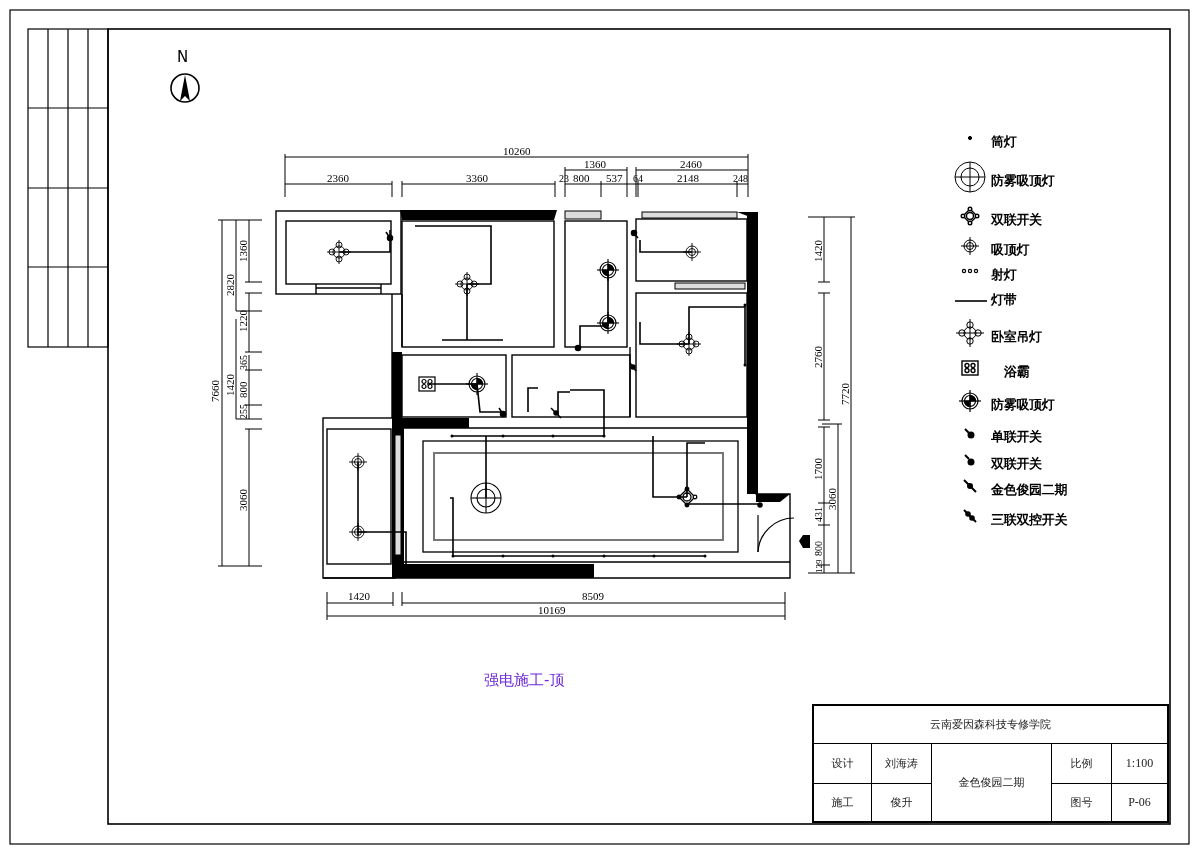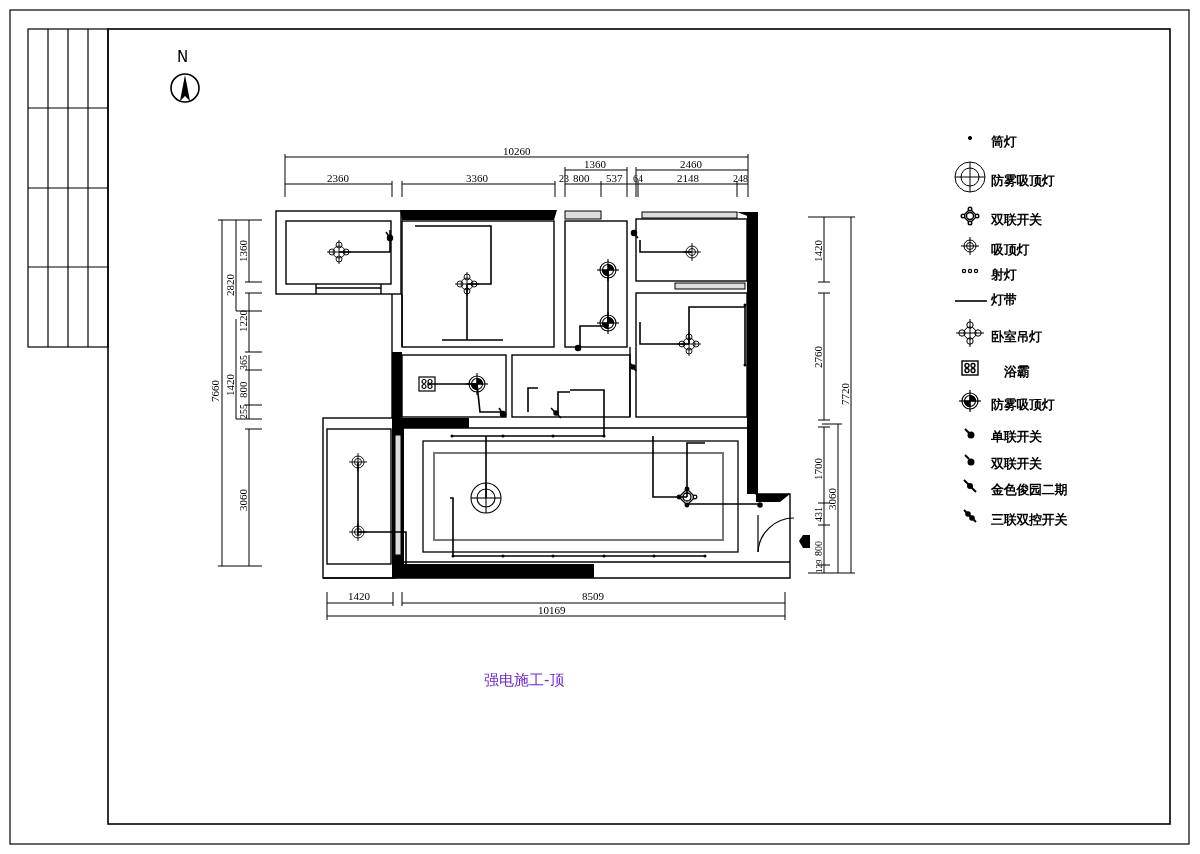--- a/index.html
+++ b/index.html
@@ -458,13 +458,25 @@
 <div class="legend-label" style="left:991px;top:396px">防雾吸顶灯</div>
 <div class="legend-label" style="left:991px;top:428px">单联开关</div>
 <div class="legend-label" style="left:991px;top:455px">双联开关</div>
 <div class="legend-label" style="left:991px;top:481px">金色俊园二期</div>
 <div class="legend-label" style="left:991px;top:511px">三联双控开关</div>
 
 
 <div class="drawing-title">强电施工-顶</div>
 
 
+<div class="title-block">
+  <div class="tb-cell" style="left:0;top:0;width:353px;height:38px;border-bottom:1.5px solid #000;">云南爱因森科技专修学院</div>
+  <div class="tb-cell" style="left:0;top:38px;width:58px;height:40px;border-right:1.5px solid #000;border-bottom:1.5px solid #000;">设计</div>
+  <div class="tb-cell" style="left:58px;top:38px;width:60px;height:40px;border-right:1.5px solid #000;border-bottom:1.5px solid #000;">刘海涛</div>
+  <div class="tb-cell" style="left:118px;top:38px;width:120px;height:77px;border-right:1.5px solid #000;">金色俊园二期</div>
+  <div class="tb-cell" style="left:238px;top:38px;width:60px;height:40px;border-right:1.5px solid #000;border-bottom:1.5px solid #000;">比例</div>
+  <div class="tb-cell tb-serif" style="left:298px;top:38px;width:55px;height:40px;border-bottom:1.5px solid #000;">1:100</div>
+  <div class="tb-cell" style="left:0;top:78px;width:58px;height:37px;border-right:1.5px solid #000;">施工</div>
+  <div class="tb-cell" style="left:58px;top:78px;width:60px;height:37px;border-right:1.5px solid #000;">俊升</div>
+  <div class="tb-cell" style="left:238px;top:78px;width:60px;height:37px;border-right:1.5px solid #000;">图号</div>
+  <div class="tb-cell tb-serif" style="left:298px;top:78px;width:55px;height:37px;">P-06</div>
 </div>
+</div>
 
 </body></html>

